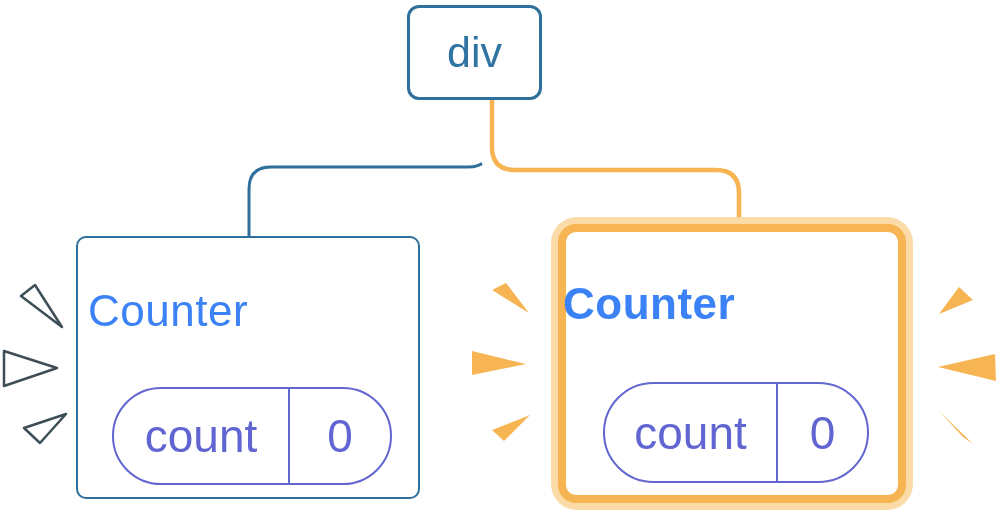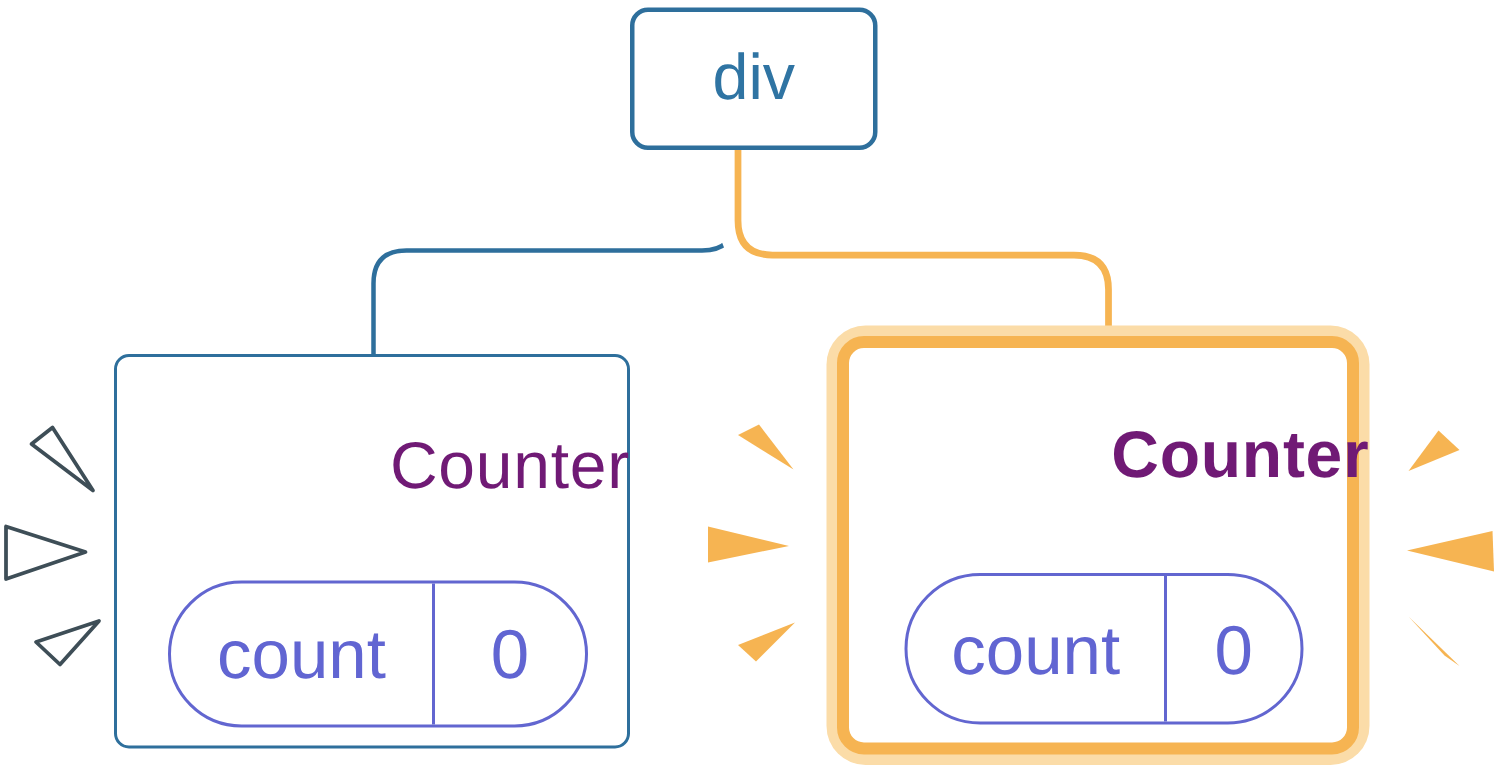--- a/index.html
+++ b/index.html
@@ -15,22 +15,22 @@
     position: absolute;
     left: 0; top: 0;
     width: 999px; height: 515px;
   }
   .node {
     position: absolute;
     box-sizing: border-box;
     background: #ffffff;
   }
   #root-node {
-    left: 420px; top: 5px;
-    width: 165px; height: 95px;
+    left: 407px; top: 5px;
+    width: 135px; height: 95px;
     border: 3px solid #2e6f9c;
     border-radius: 12px;
     display: flex; align-items: center; justify-content: center;
     font-size: 43px; color: #2f74a3;
   }
   #left-counter-node {
     left: 76px; top: 236px;
     width: 344px; height: 263px;
     border: 2.5px solid #2e6f9c;
     border-radius: 10px;
@@ -44,25 +44,26 @@
   }
   #right-counter-inner {
     box-sizing: border-box;
     width: 348px; height: 279px;
     background: #ffffff;
     border: 8px solid #f6b452;
     border-radius: 18px;
   }
   .counter-title {
     position: absolute;
-    text-align: right;
+    text-align: left;
     font-size: 44px;
     line-height: 1;
-    color: #701a75;
+    color: #3b82f6;
     letter-spacing: 0.5px;
+    padding-left: 12px;
   }
   #left-counter-title  { left: 76px;  top: 289px; width: 344px; font-weight: 400; }
   #right-counter-title { left: 551px; top: 282px; width: 362px; font-weight: 700; }
   .state-pill {
     position: absolute;
     box-sizing: border-box;
     border: 2.5px solid #6266d0;
     display: flex;
     background: #ffffff;
     color: #6165d2;

